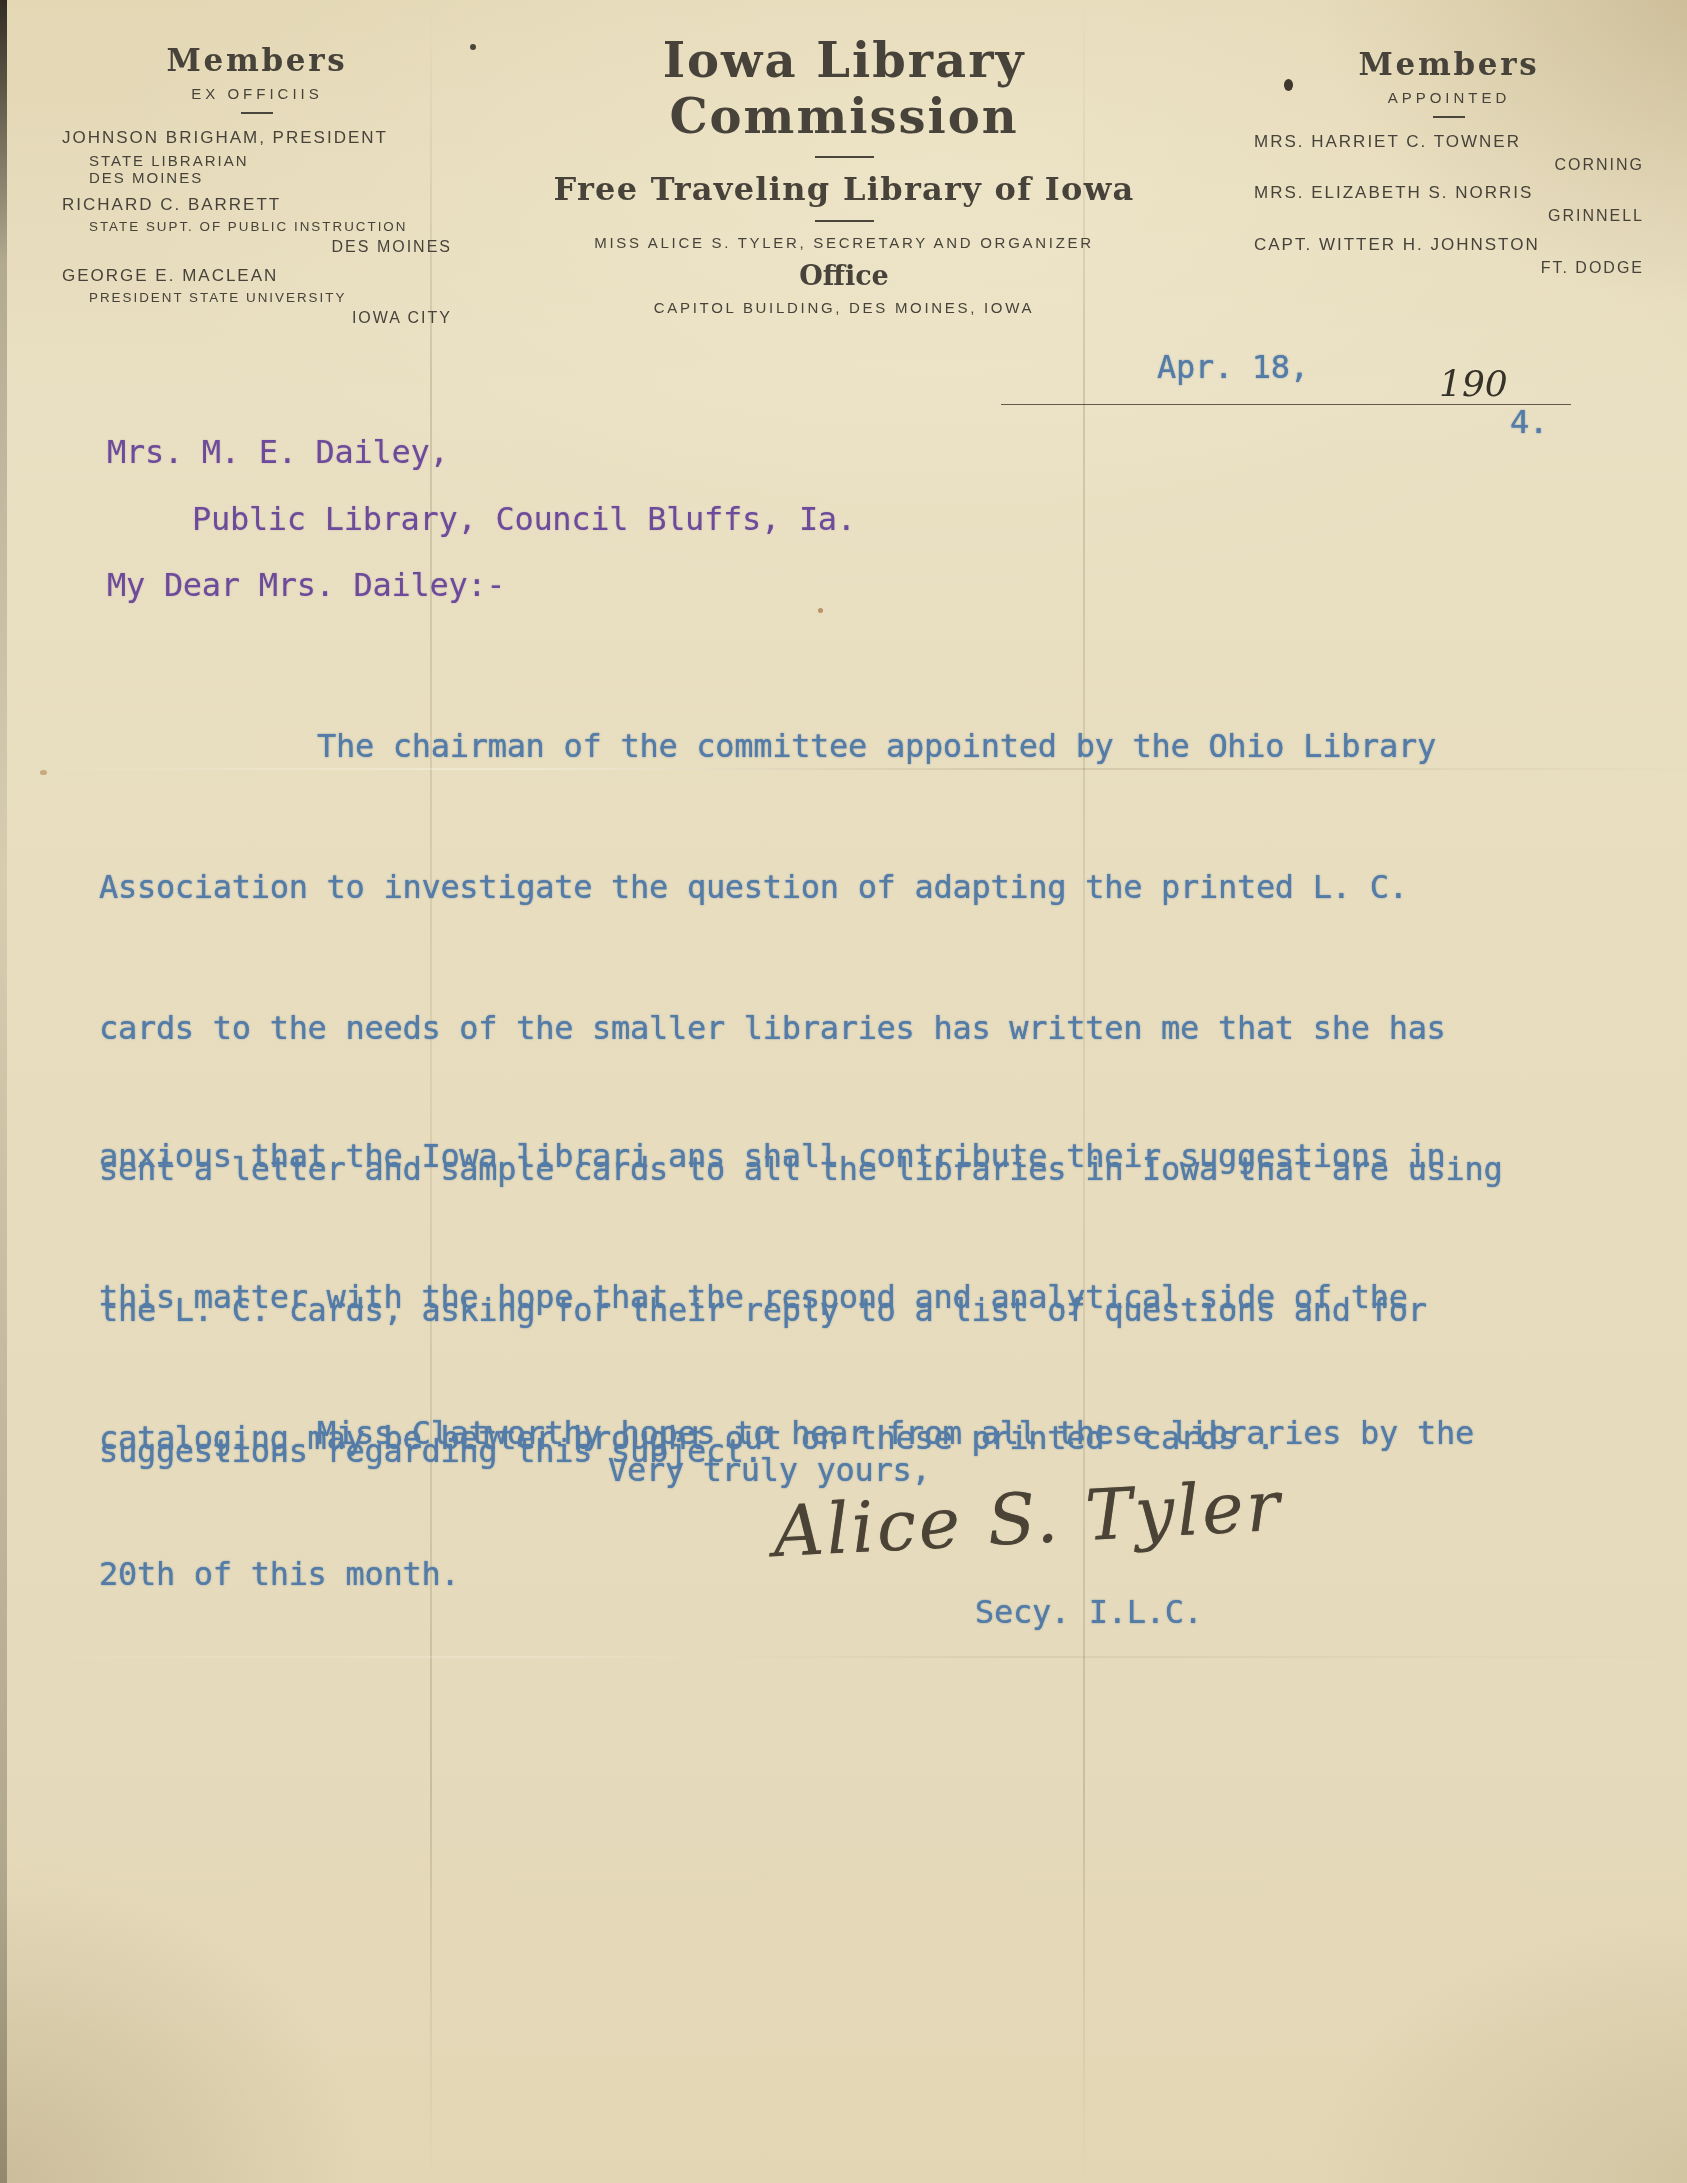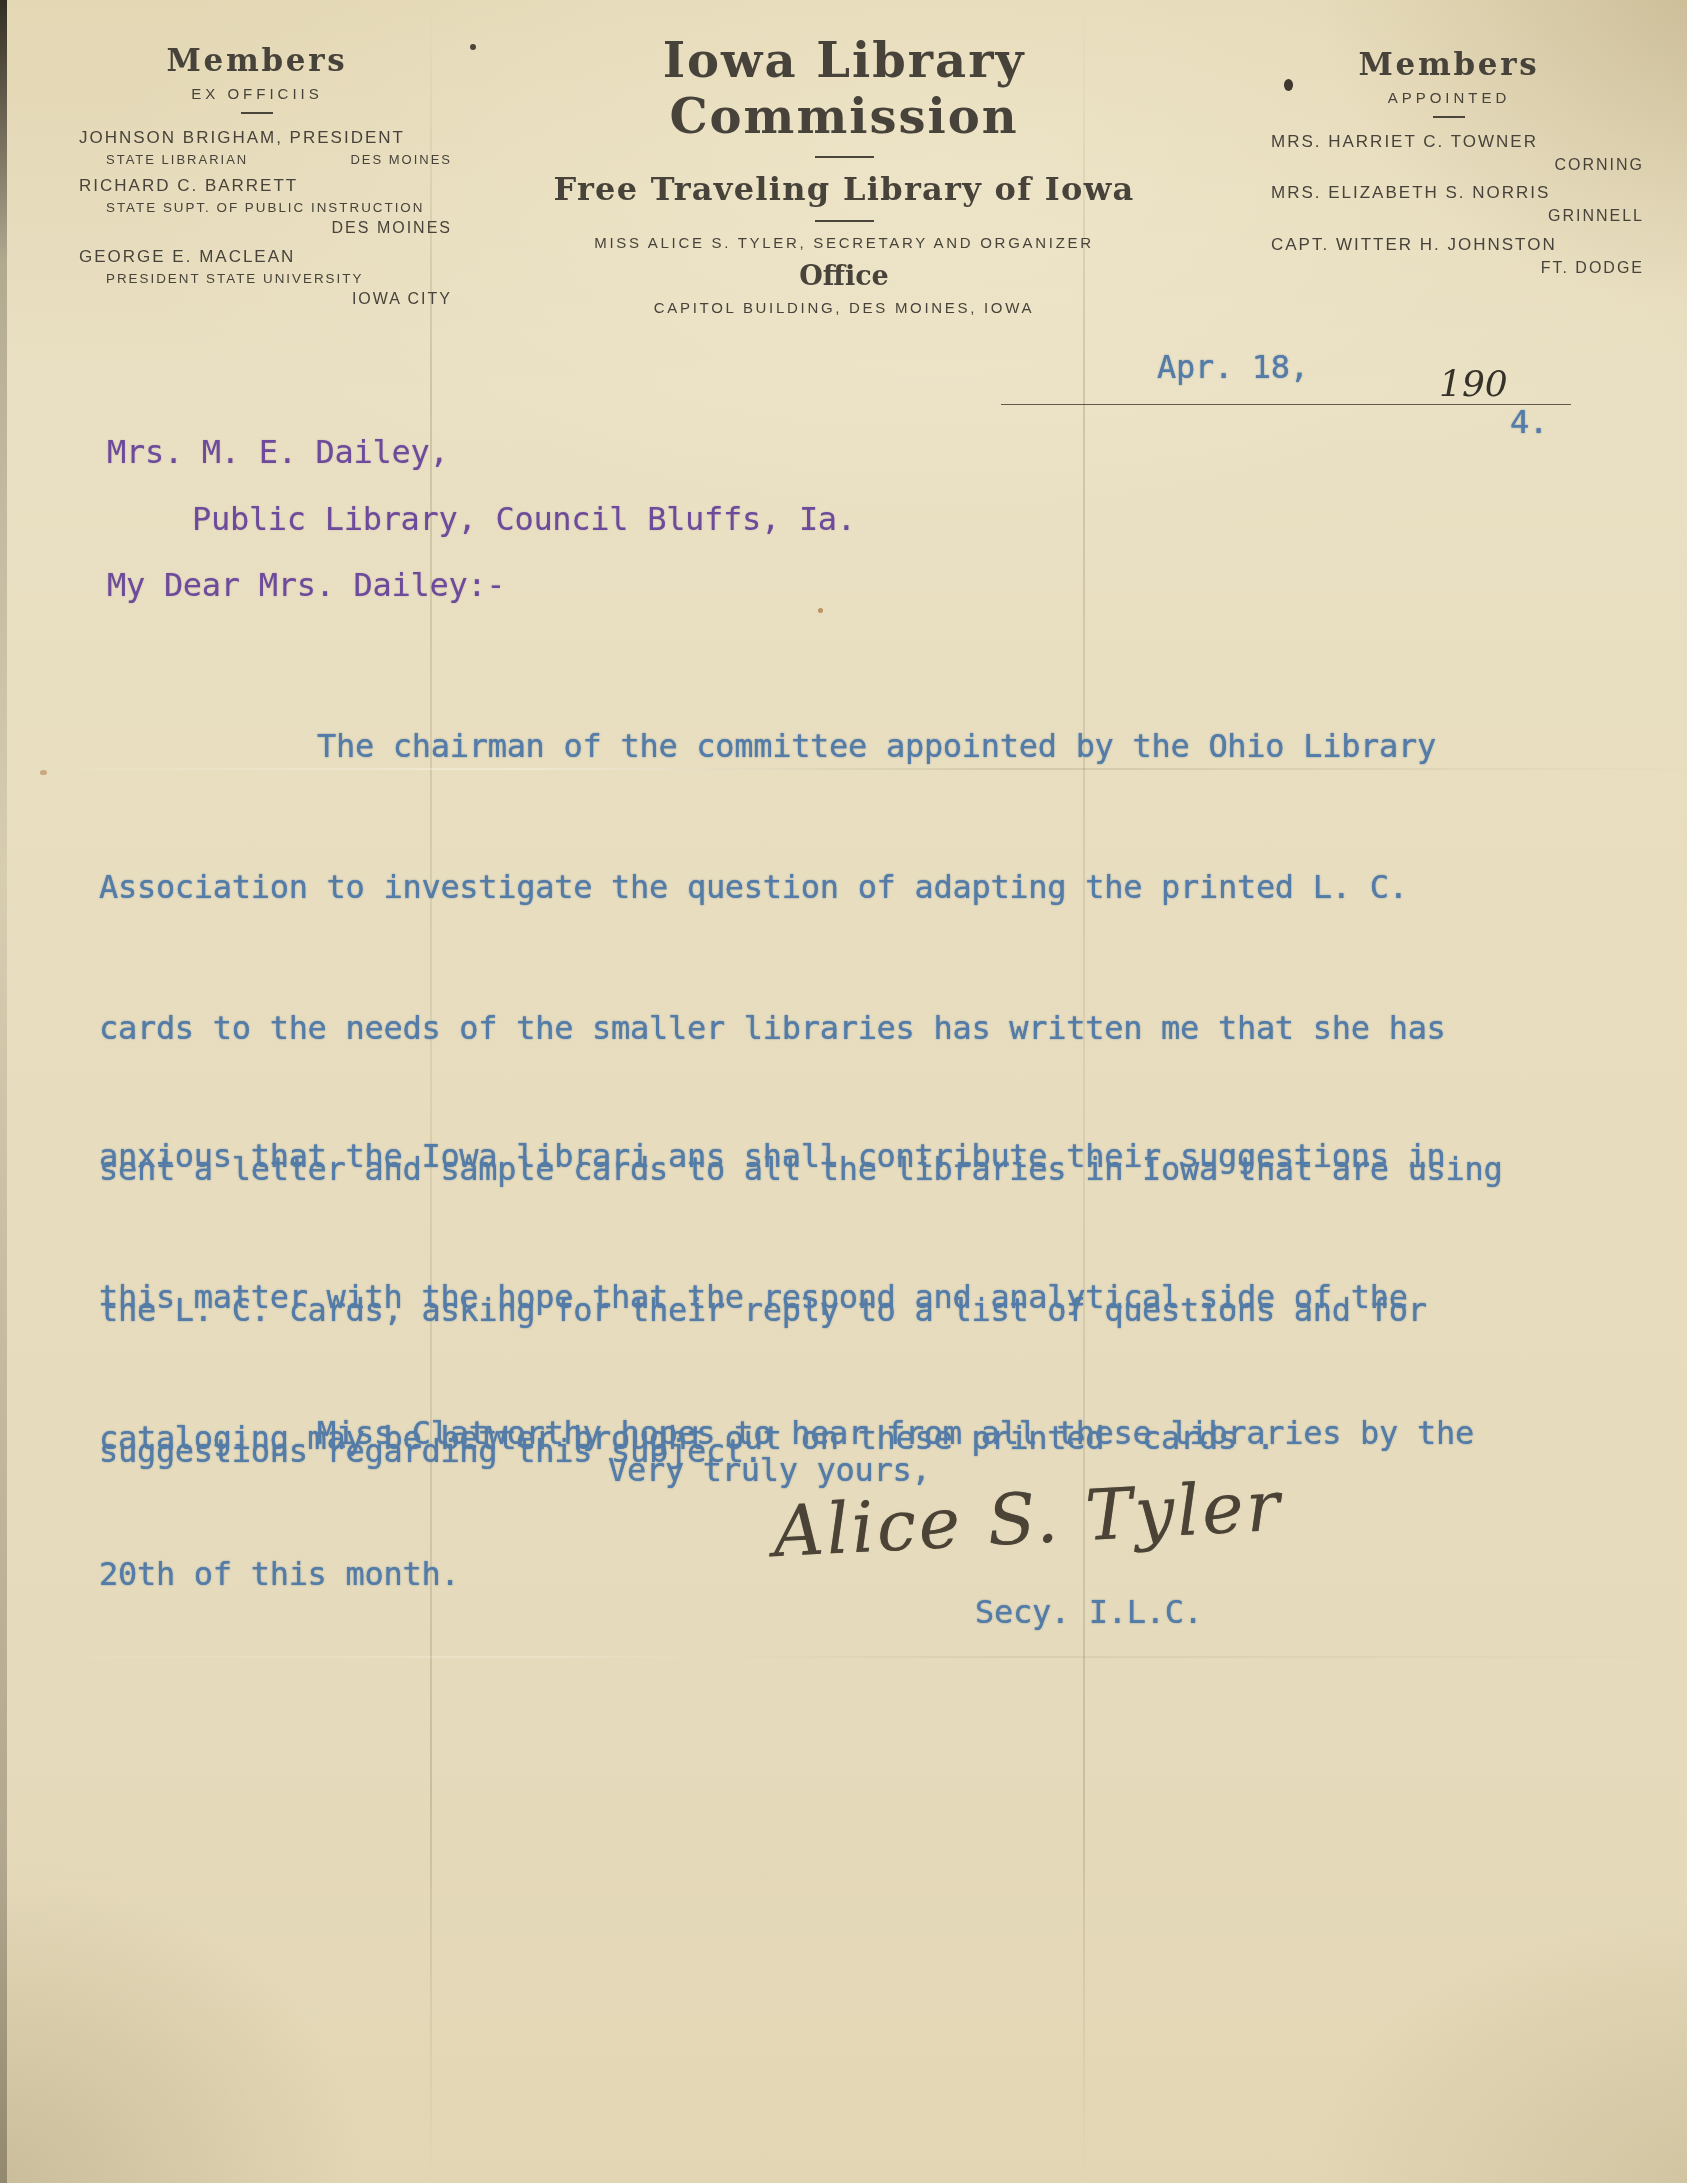--- a/index.html
+++ b/index.html
@@ -26,24 +26,24 @@
     background:linear-gradient(180deg,rgba(20,16,10,0.85) 0%,rgba(20,16,10,0.25) 12%,rgba(20,16,10,0.08) 40%,rgba(20,16,10,0.30) 100%);}
   .speck{position:absolute;border-radius:50%;}
   
   .lh-col{position:absolute;color:#47433a;text-align:center;}
   .blackletter{font-family:"DejaVu Serif", serif;font-weight:bold;}
   .lh-title{font-size:31px;letter-spacing:2.7px;}
   .lh-sub{font-size:15px;letter-spacing:4px;margin-top:6.7px;}
   .lh-rule{width:32px;height:2px;background:#4a463c;margin:10.7px auto 13.4px auto;}
   .lh-rule-wide{width:59px;height:2px;background:#4a463c;margin:12px auto;}
   .lh-left,.lh-right{width:390px;}
-  .lh-entry{text-align:left;margin-bottom:9.4px;margin-left:17px;}
+  .lh-entry{text-align:left;margin-bottom:9.4px;}
   .lh-name{font-size:17px;letter-spacing:2px;}
   .lh-role{font-size:13.4px;letter-spacing:2px;margin:4px 0 0 27px;}
-  .lh-row{display:flex;justify-content:space-between;font-size:13px;letter-spacing:2px;margin:4px 0 0 27px;}
+  .lh-row{display:flex;justify-content:space-between;font-size:15px;letter-spacing:2px;margin:4px 0 0 27px;flex-direction:column;}
   .lh-city-r{font-size:16px;letter-spacing:2px;text-align:right;margin-top:4px;}
   .lh-main-title{font-size:48px;letter-spacing:2px;}
   .lh-subtitle{font-size:32px;letter-spacing:1.3px;}
   .lh-line{font-size:15px;letter-spacing:2.7px;}
   .lh-office{font-size:27px;margin:9.4px 0 8px 0;}
   
   .typed{font-family:"DejaVu Sans Mono", monospace;font-size:32px;letter-spacing:-0.3px;white-space:pre-wrap;}
   .blue{color:#547ca7;text-shadow:0 0 2px rgba(84,124,167,0.55), 0 0 0.7px rgba(84,124,167,0.8);}
   .purple{color:#6d4b9a;text-shadow:0 0 1.3px rgba(109,75,154,0.45);}
   .abs{position:absolute;}

